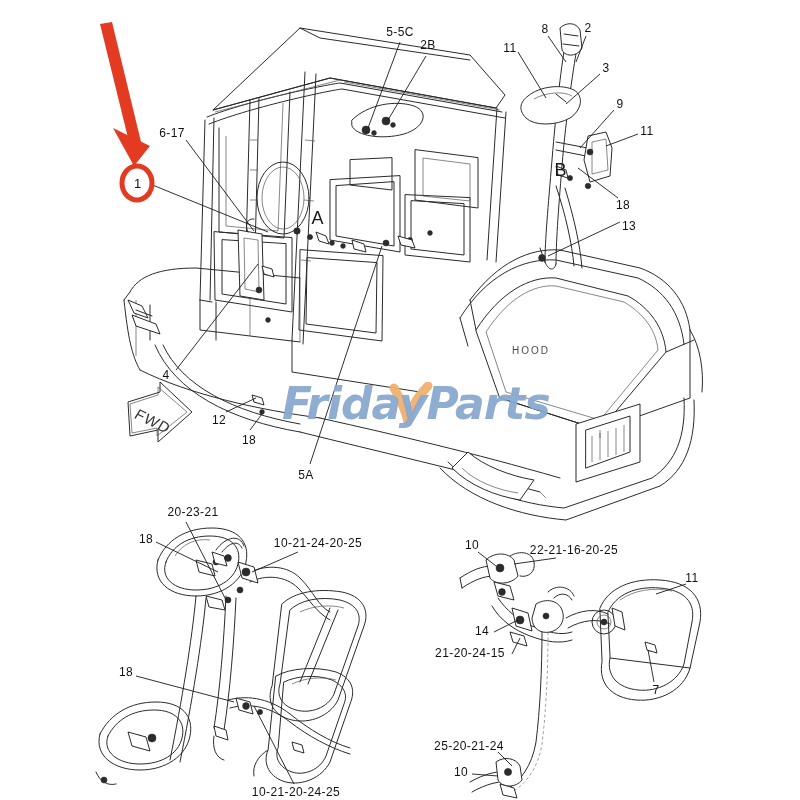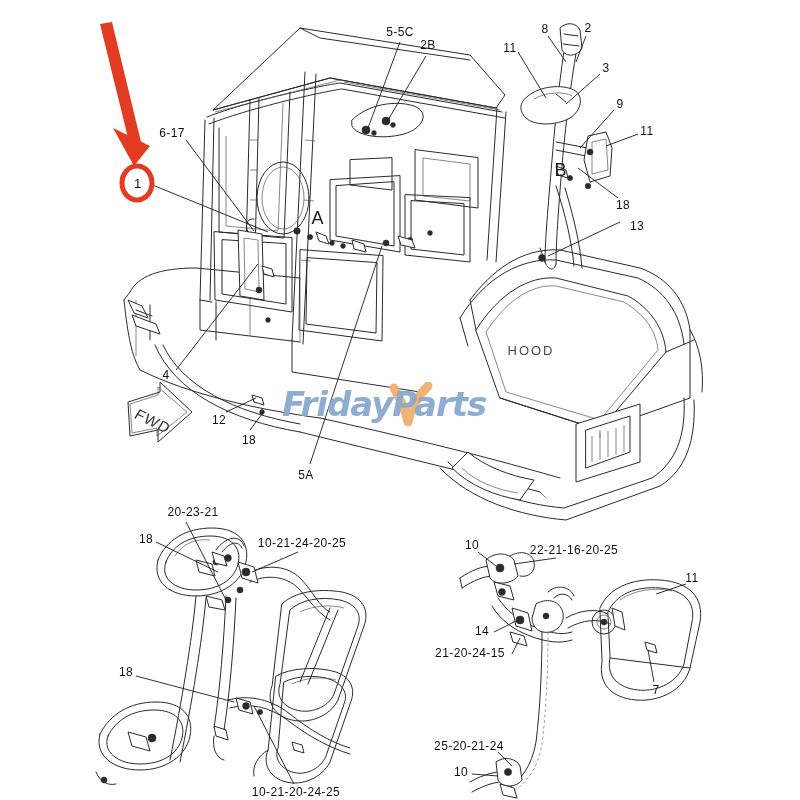--- a/index.html
+++ b/index.html
@@ -14,34 +14,34 @@
     position:absolute;
     font-family:"Liberation Sans", sans-serif;
     font-size:13px;
     color:#1a1a1a;
     white-space:nowrap;
     letter-spacing:0.4px;
     transform:translate(-50%,-50%);
     user-select:none;
   }
   .lbl.big{font-size:18px;font-weight:400;letter-spacing:1px;}
-  .lbl.hood{font-size:13px;letter-spacing:2px;color:#4a4a4a;}
+  .lbl.hood{font-size:10px;letter-spacing:2px;color:#4a4a4a;}
   .lbl.callnum{
     font-size:12px;color:#111;
   }
   #wm{
     position:absolute;
     left:282px;top:382px;
     width:232px;height:46px;
     pointer-events:none;
   }
   #wm .wtext{
     position:absolute;left:0;top:0;
     font-family:"DejaVu Sans", sans-serif;
-    font-size:34px;
+    font-size:44px;
     font-weight:bold;
     font-style:italic;
     color:#8aa9cf;
     letter-spacing:-1px;
     line-height:44px;
     opacity:.95;
     text-align:center;
   }
   #marker1{
     position:absolute;
@@ -407,28 +407,28 @@
       <div class="lbl callnum" style="left: 172px; top: 133px;">6-17</div>
       <div class="lbl callnum" style="left: 400px; top: 32px;">5-5C</div>
       <div class="lbl callnum" style="left: 428px; top: 45px;">2B</div>
       <div class="lbl callnum" style="left: 545px; top: 29px;">8</div>
       <div class="lbl callnum" style="left: 588px; top: 28px;">2</div>
       <div class="lbl callnum" style="left: 510px; top: 48px;">11</div>
       <div class="lbl callnum" style="left: 606px; top: 68px;">3</div>
       <div class="lbl callnum" style="left: 620px; top: 104px;">9</div>
       <div class="lbl callnum" style="left: 647px; top: 131px;">11</div>
       <div class="lbl callnum" style="left: 623px; top: 205px;">18</div>
-      <div class="lbl callnum" style="left: 629px; top: 226px; margin-left: 8px;">13</div>
+      <div class="lbl callnum" style="left: 629px; top: 226px;">13</div>
       <div class="lbl callnum" style="left: 166px; top: 375px;">4</div>
       <div class="lbl callnum" style="left: 219px; top: 420px;">12</div>
       <div class="lbl callnum" style="left: 249px; top: 440px;">18</div>
       <div class="lbl callnum" style="left: 306px; top: 475px;">5A</div>
       <div class="lbl callnum" style="left: 185px; top: 512px; margin-left: 8px;">20-23-21</div>
       <div class="lbl callnum" style="left: 146px; top: 539px;">18</div>
-      <div class="lbl callnum" style="left: 302px; top: 543px;">10-21-24-20-25</div>
+      <div class="lbl callnum" style="left: 318px; top: 543px;">10-21-24-20-25</div>
       <div class="lbl callnum" style="left: 126px; top: 672px;">18</div>
       <div class="lbl callnum" style="left: 296px; top: 792px;">10-21-20-24-25</div>
       <div class="lbl callnum" style="left: 472px; top: 545px;">10</div>
       <div class="lbl callnum" style="left: 574px; top: 550px;">22-21-16-20-25</div>
       <div class="lbl callnum" style="left: 692px; top: 578px;">11</div>
       <div class="lbl callnum" style="left: 482px; top: 631px;">14</div>
       <div class="lbl callnum" style="left: 470px; top: 653px;">21-20-24-15</div>
       <div class="lbl callnum" style="left: 656px; top: 690px;">7</div>
       <div class="lbl callnum" style="left: 469px; top: 746px;">25-20-21-24</div>
       <div class="lbl callnum" style="left: 461px; top: 772px;">10</div>

